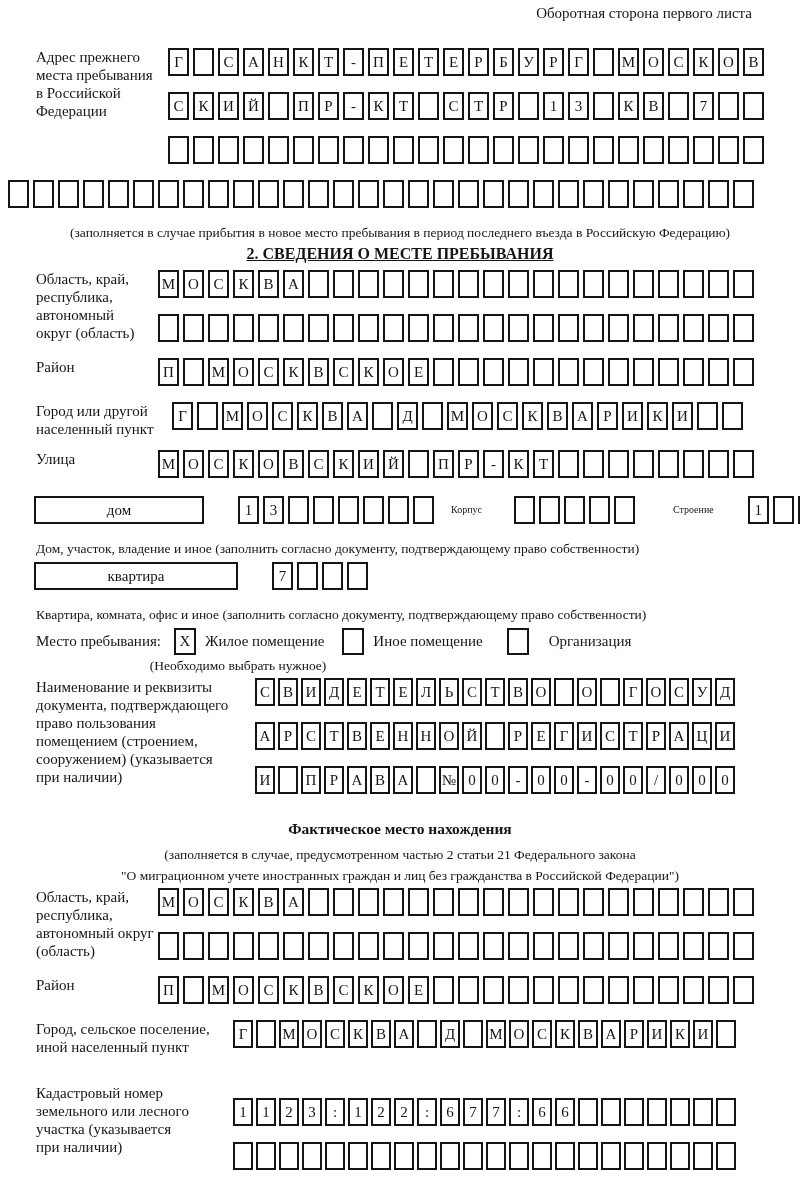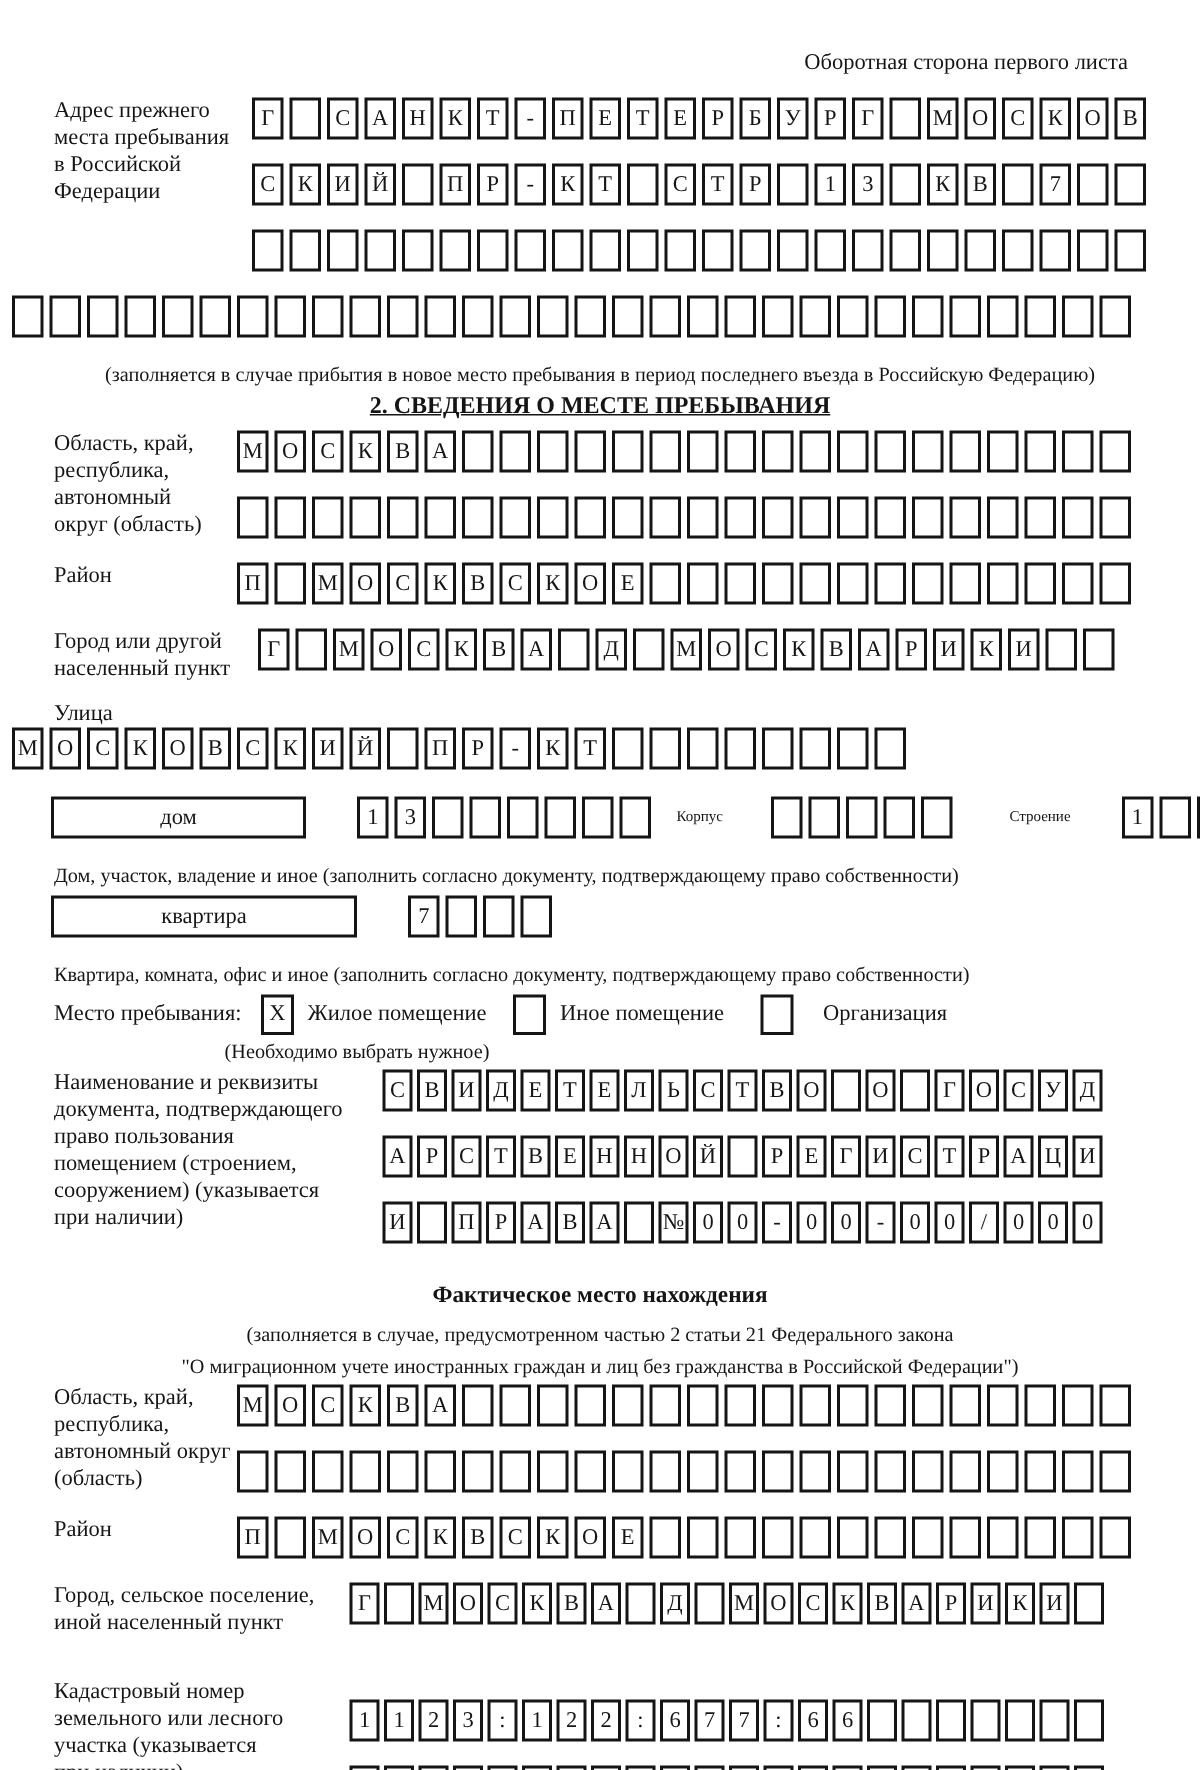--- a/index.html
+++ b/index.html
@@ -1,18 +1,18 @@
 <!DOCTYPE html>
 <html><head>
 <meta charset="utf-8">
 <style>
   html,body{margin:0;padding:0;background:#fff;}
   body{width:800px;color:#151515;font-family:"Liberation Serif","DejaVu Serif",serif;}
   .page{position:relative;width:800px;height:1180px;padding:0 8px;box-sizing:border-box;overflow:hidden;}
-  .header-note{text-align:right;padding:34px 40px 0 0;font-size:15px;}
+  .header-note{text-align:right;padding:5px 40px 0 0;font-size:15px;}
   .cellrow{white-space:nowrap;height:40px;margin-bottom:4px;}
   .cell{display:inline-block;box-sizing:content-box;width:17px;height:24px;border:2px solid #151515;
         margin-right:4px;text-align:center;font-size:15px;line-height:25px;vertical-align:top;}
   .tight .cell{width:16px;margin-right:3px;}
   .frow{display:flex;align-items:flex-start;}
   .flabel{font-size:15px;line-height:18px;white-space:pre-line;padding-left:28px;box-sizing:border-box;flex-shrink:0;}
   .w160{width:160px;} .w150{width:150px;} .w247{width:247px;} .w225{width:225px;}
   .note-center{text-align:center;font-size:13.5px;margin:0 0 4px 0;line-height:17px;}
   .note-left{font-size:13.5px;margin:-2px 0 5px 28px;line-height:17px;}
   .sec-title{text-align:center;font-weight:bold;font-size:16px;margin:4px 0 7px 0;text-decoration:underline;}
@@ -33,21 +33,21 @@
                 font-size:13.5px;line-height:18px;}
   .gap6{width:6px;flex-shrink:0;} .gap8{width:8px;flex-shrink:0;}
 </style>
 </head>
 <body>
 
 <div class="page">
 
   <div class="header-note">Оборотная сторона первого листа</div>
 
-  <div class="frow" style="margin-top:14px;">
+  <div class="frow" style="margin-top:26px;">
     <div class="flabel w160">Адрес прежнего
 места пребывания
 в Российской
 Федерации</div>
     <div>
       <div class="cellrow"><span class="cell">Г</span><span class="cell"></span><span class="cell">С</span><span class="cell">А</span><span class="cell">Н</span><span class="cell">К</span><span class="cell">Т</span><span class="cell">-</span><span class="cell">П</span><span class="cell">Е</span><span class="cell">Т</span><span class="cell">Е</span><span class="cell">Р</span><span class="cell">Б</span><span class="cell">У</span><span class="cell">Р</span><span class="cell">Г</span><span class="cell"></span><span class="cell">М</span><span class="cell">О</span><span class="cell">С</span><span class="cell">К</span><span class="cell">О</span><span class="cell">В</span></div>
       <div class="cellrow"><span class="cell">С</span><span class="cell">К</span><span class="cell">И</span><span class="cell">Й</span><span class="cell"></span><span class="cell">П</span><span class="cell">Р</span><span class="cell">-</span><span class="cell">К</span><span class="cell">Т</span><span class="cell"></span><span class="cell">С</span><span class="cell">Т</span><span class="cell">Р</span><span class="cell"></span><span class="cell">1</span><span class="cell">3</span><span class="cell"></span><span class="cell">К</span><span class="cell">В</span><span class="cell"></span><span class="cell">7</span><span class="cell"></span><span class="cell"></span></div>
       <div class="cellrow"><span class="cell"></span><span class="cell"></span><span class="cell"></span><span class="cell"></span><span class="cell"></span><span class="cell"></span><span class="cell"></span><span class="cell"></span><span class="cell"></span><span class="cell"></span><span class="cell"></span><span class="cell"></span><span class="cell"></span><span class="cell"></span><span class="cell"></span><span class="cell"></span><span class="cell"></span><span class="cell"></span><span class="cell"></span><span class="cell"></span><span class="cell"></span><span class="cell"></span><span class="cell"></span><span class="cell"></span></div>
     </div>
   </div>
@@ -71,21 +71,21 @@
     <div class="flabel w150">Район</div>
     <div class="cellrow"><span class="cell">П</span><span class="cell"></span><span class="cell">М</span><span class="cell">О</span><span class="cell">С</span><span class="cell">К</span><span class="cell">В</span><span class="cell">С</span><span class="cell">К</span><span class="cell">О</span><span class="cell">Е</span><span class="cell"></span><span class="cell"></span><span class="cell"></span><span class="cell"></span><span class="cell"></span><span class="cell"></span><span class="cell"></span><span class="cell"></span><span class="cell"></span><span class="cell"></span><span class="cell"></span><span class="cell"></span><span class="cell"></span></div>
   </div>
 
   <div class="frow">
     <div class="flabel w150">Город или другой
 населенный пункт</div>
     <div class="cellrow ml14"><span class="cell">Г</span><span class="cell"></span><span class="cell">М</span><span class="cell">О</span><span class="cell">С</span><span class="cell">К</span><span class="cell">В</span><span class="cell">А</span><span class="cell"></span><span class="cell">Д</span><span class="cell"></span><span class="cell">М</span><span class="cell">О</span><span class="cell">С</span><span class="cell">К</span><span class="cell">В</span><span class="cell">А</span><span class="cell">Р</span><span class="cell">И</span><span class="cell">К</span><span class="cell">И</span><span class="cell"></span><span class="cell"></span></div>
   </div>
 
-  <div class="frow" style="margin-top:4px;flex-direction:column;">
+  <div class="frow" style="margin-top:4px;">
     <div class="flabel w150">Улица</div>
     <div class="cellrow"><span class="cell">М</span><span class="cell">О</span><span class="cell">С</span><span class="cell">К</span><span class="cell">О</span><span class="cell">В</span><span class="cell">С</span><span class="cell">К</span><span class="cell">И</span><span class="cell">Й</span><span class="cell"></span><span class="cell">П</span><span class="cell">Р</span><span class="cell">-</span><span class="cell">К</span><span class="cell">Т</span><span class="cell"></span><span class="cell"></span><span class="cell"></span><span class="cell"></span><span class="cell"></span><span class="cell"></span><span class="cell"></span><span class="cell"></span></div>
   </div>
 
   <div class="house-row">
     <div class="named-box" style="width:166px;">дом</div>
     <div class="gap8"></div>
     <div class="cellrow"><span class="cell">1</span><span class="cell">3</span><span class="cell"></span><span class="cell"></span><span class="cell"></span><span class="cell"></span><span class="cell"></span><span class="cell"></span></div>
     <div class="inline-label">Корпус</div>
     <div class="gap6"></div>

